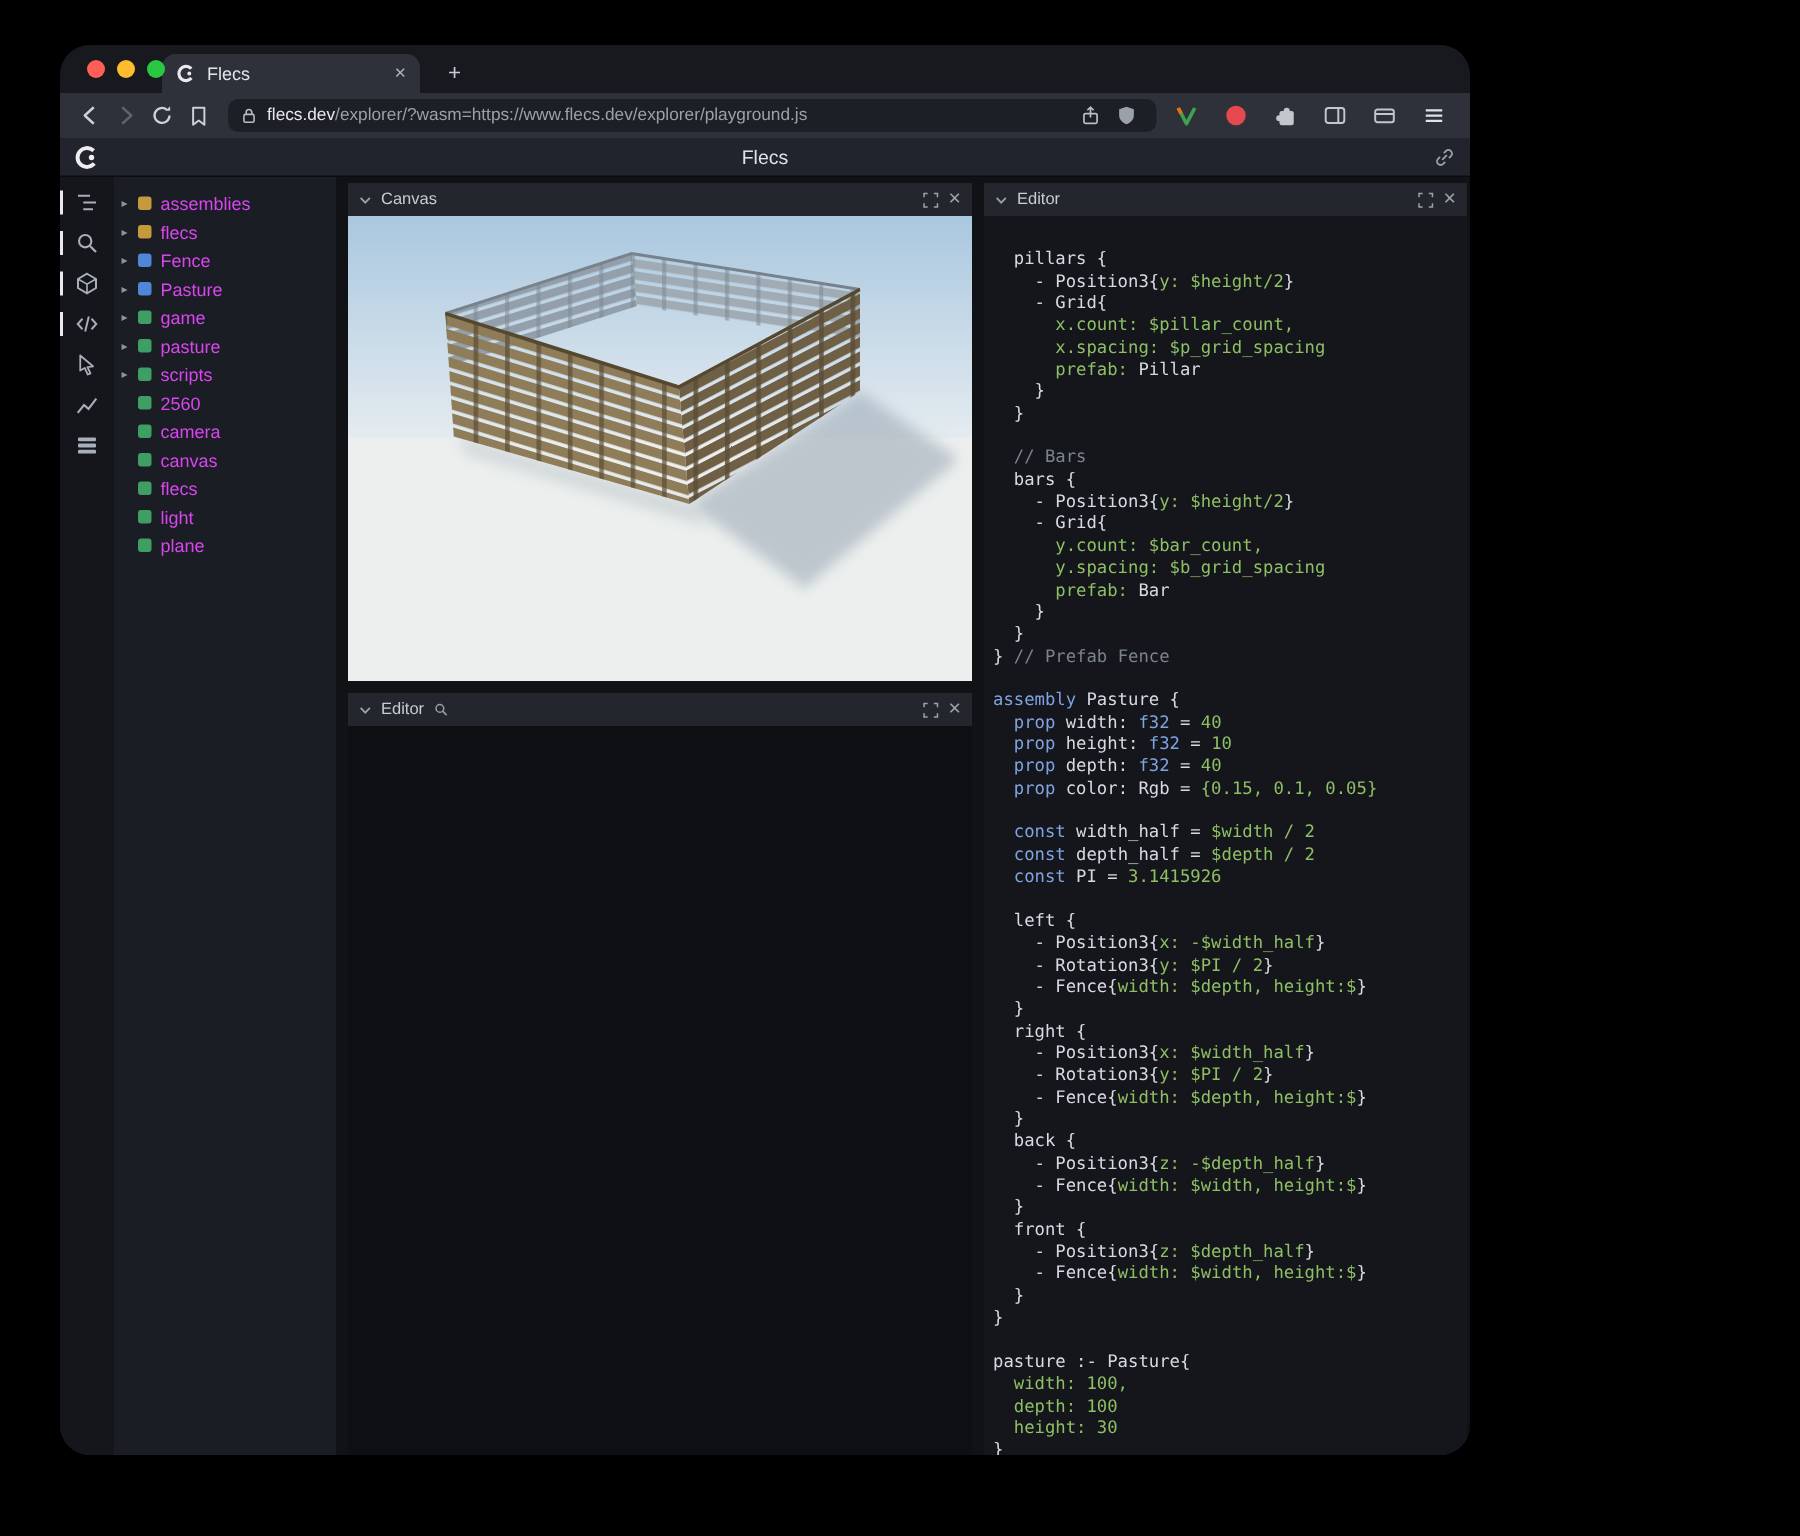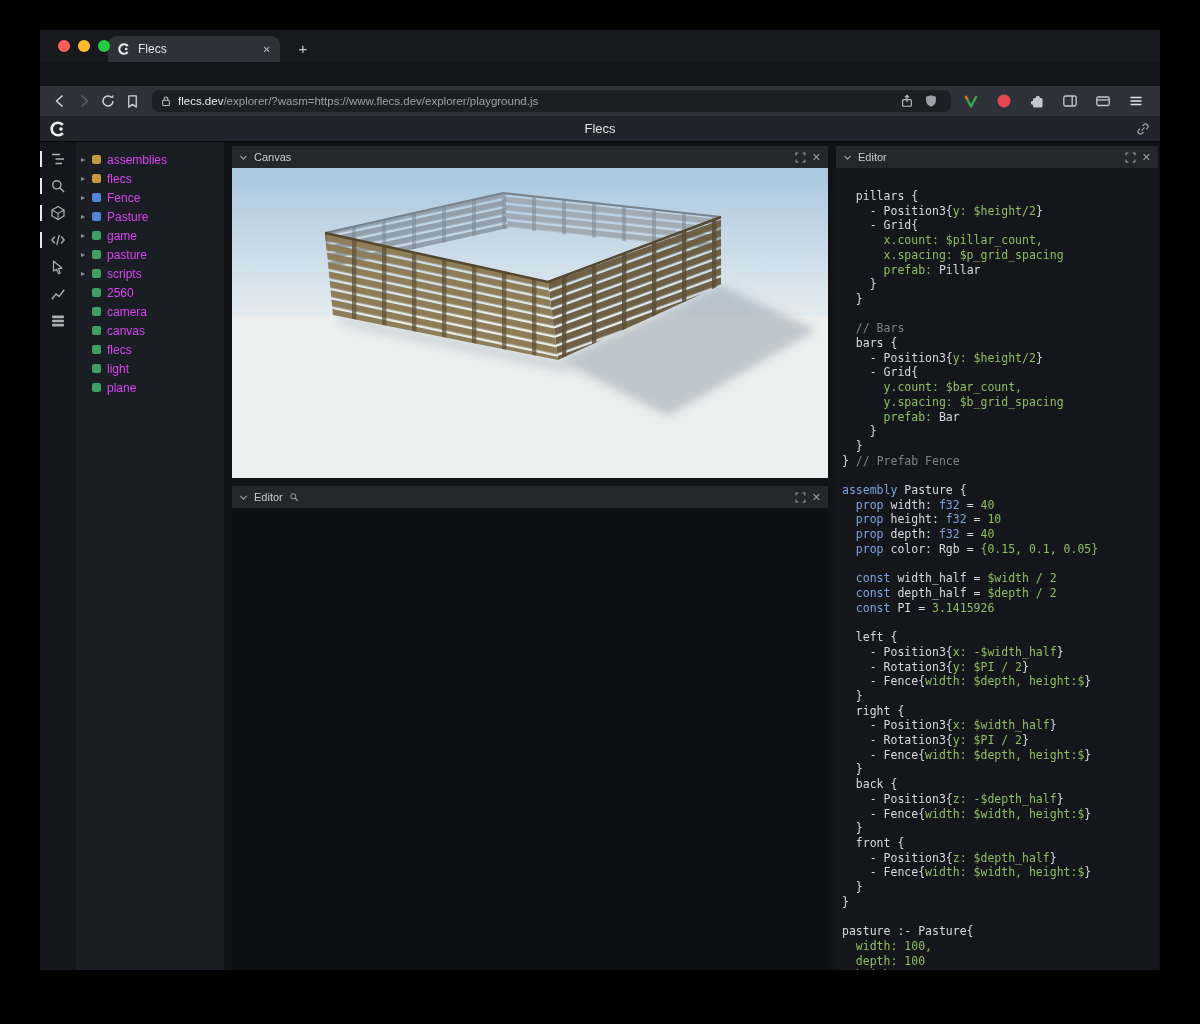--- a/index.html
+++ b/index.html
@@ -1,32 +1,32 @@
 <!DOCTYPE html>
 <html><head>
 <meta charset="utf-8">
 <style>
   * { margin:0; padding:0; box-sizing:border-box; }
   html,body { width:1200px; height:1024px; background:#000; overflow:hidden;
               font-family:"Liberation Sans", sans-serif; }
 
-  .window { position:absolute; left:40px; top:30px; width:1120px; height:940px;
-            border-radius:0; overflow:hidden; background:#121419; }
+  .window { position:absolute; left:40px; top:30px; width:940px; height:940px;
+            border-radius:20px; overflow:hidden; background:#121419; }
 
   
   .tabstrip { height:32px; background:#17191e; position:relative; display:flex; align-items:flex-end; }
   .traffic { position:absolute; left:18px; top:10px; display:flex; gap:8px; }
   .light { width:12px; height:12px; border-radius:50%; }
   .tab { margin-left:68px; height:26px; width:172px; background:#2e3139;
          border-radius:9px 9px 0 0; display:flex; align-items:center; gap:7px; padding:0 9px; }
   .tab-title { flex:1; font-size:12px; color:#e2e5e9; }
   .tab-close { color:#aeb3ba; font-size:10px; }
   .newtab { margin:0 0 5px 12px; color:#c6cbd1; font-size:15px; width:22px; text-align:center; }
 
-  .toolbar { height:30px; background:#2e3139; display:flex; align-items:center; padding:0 8px;margin-top:24px; }
+  .toolbar { height:30px; background:#2e3139; display:flex; align-items:center; padding:0 8px; }
   .tb-btn { width:24px; height:24px; display:flex; align-items:center; justify-content:center; flex:none; }
   .urlbar { flex:1; height:22px; margin:0 8px; background:#1c1f25; border-radius:7px;
             display:flex; align-items:center; padding:0 8px; min-width:0; }
   .url-text { display:flex; min-width:0; flex:1; margin-left:6px; font-size:11.5px; white-space:nowrap; overflow:hidden; }
   .url-domain { color:#e7e9ec; }
   .url-path { color:#9aa1a9; overflow:hidden; }
   .tb-right { display:flex; align-items:center; gap:9px; padding-right:4px; }
 
   svg.icon { display:block; }
 

